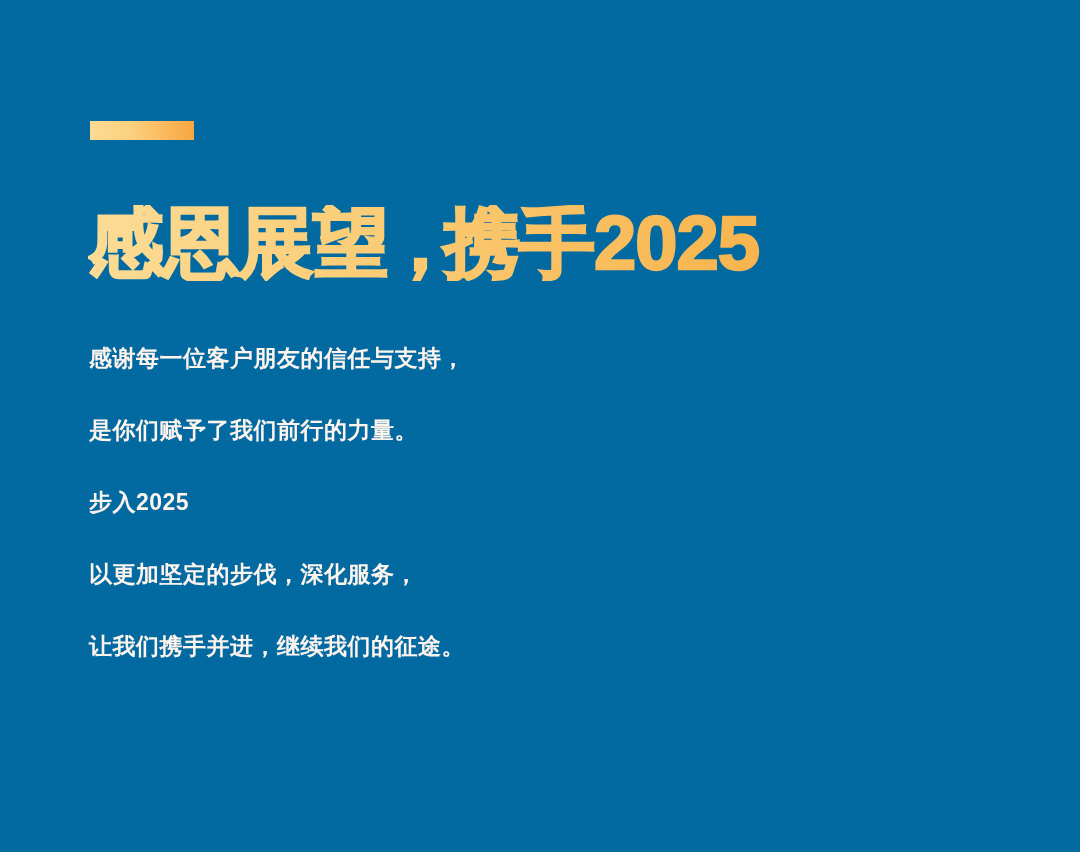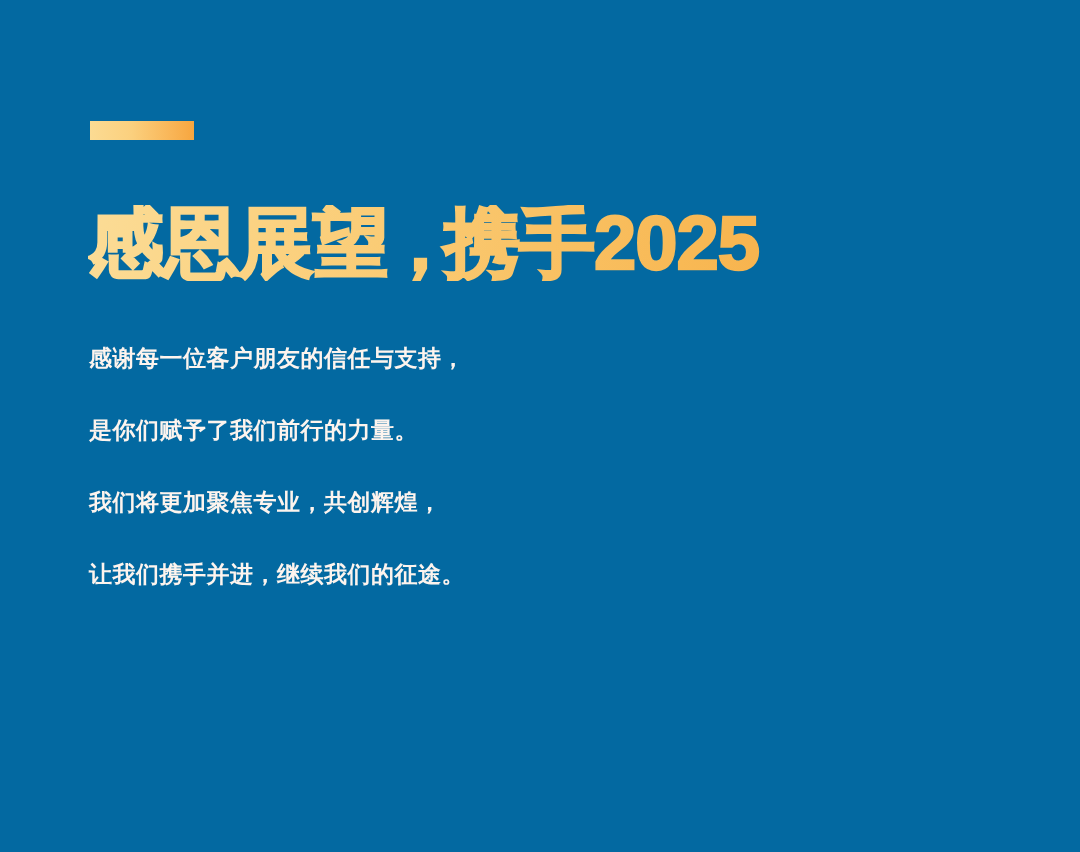--- a/index.html
+++ b/index.html
@@ -92,17 +92,18 @@
 
   <div id="accent-bar"></div>
 
   <div id="headline">
     <span>感恩展望</span><span class="hl-comma">，</span><span>携手2025</span>
   </div>
 
   <div id="body-copy">
     <div class="line">感谢每一位客户朋友的信任与支持，</div>
     <div class="line">是你们赋予了我们前行的力量。</div>
-    <div class="line">我们将更加聚焦专业，共创辉煌，</div>
+    <div class="line">步入2025</div>
+    <div class="line">以更加坚定的步伐，深化服务，</div>
     <div class="line">让我们携手并进，继续我们的征途。</div>
   </div>
 
 </div>
 
 </body></html>

